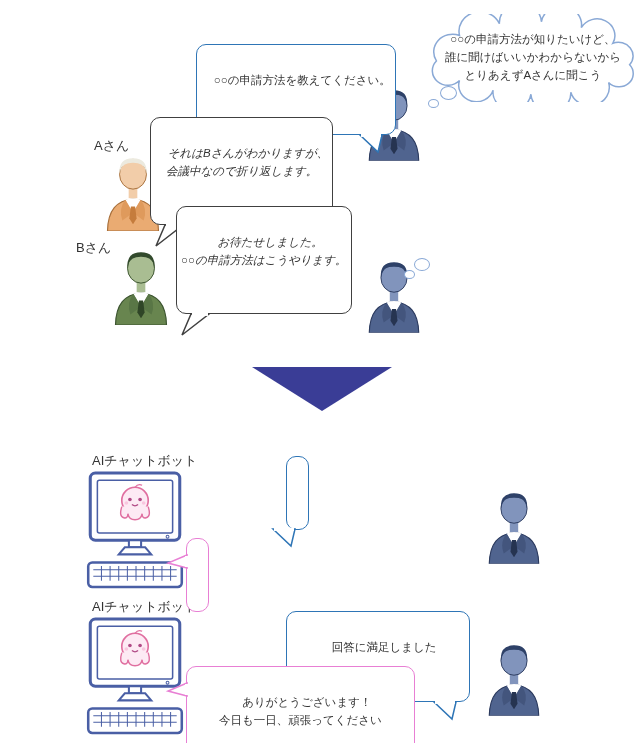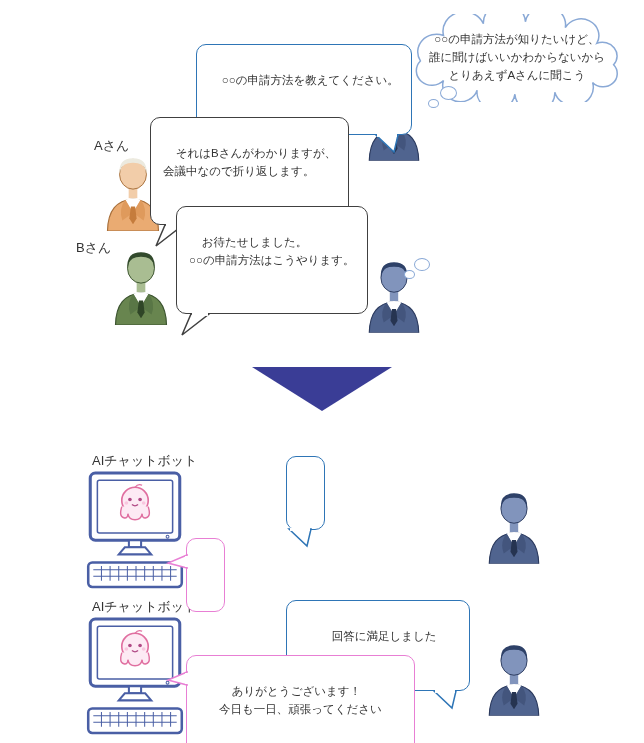--- a/index.html
+++ b/index.html
@@ -2,27 +2,27 @@
 <html style="--bubble-blue: #2e75b6; --bubble-black: #404040; --bubble-pink: #e87fd4; --cloud-blue: #8aa9d6; --arrow-navy: #3a3d96; --computer-blue: #4a5fa5; --octopus-pink: #e06fa0;"><head>
 <meta charset="utf-8">
 <style>
   html,body{margin:0;padding:0;background:#fff;}
   body{font-family:"Liberation Sans","DejaVu Sans",sans-serif;color:#333;}
   .stage{position:relative;width:644px;height:743px;background:#fff;overflow:hidden;}
 
   
   .bubble{
     position:absolute;z-index:4;background:#fff;border:1.5px solid #444;
-    border-radius:10px;padding:10px 12px;font-size:11.5px;line-height:1.5;
-    text-align:left;white-space:pre;
+    border-radius:10px;padding:10px 4px;font-size:11.5px;line-height:1.5;
+    text-align:center;white-space:pre;
   }
   .bubble.blue{border-color:var(--bubble-blue,#2e75b6);}
-  .bubble.black{border-color:var(--bubble-black,#404040);}
+  .bubble.black{border-color:var(--bubble-black,#404040);font-style:italic;}
   .bubble.pink{border-color:var(--bubble-pink,#e87fd4);}
-  .bubble.wide-pad{padding-left:32px;padding-right:32px;}
+  .bubble.wide-pad{padding-left:32px;padding-right:32px;margin-top:11px;}
   .tail{position:absolute;overflow:visible;}
   .tail polygon{fill:#fff;stroke-width:1.5px;}
   .tail line{stroke:#fff;stroke-width:3.5px;}
   .bubble.blue .tail polygon{stroke:var(--bubble-blue,#2e75b6);}
   .bubble.black .tail polygon{stroke:var(--bubble-black,#404040);}
   .bubble.pink .tail polygon{stroke:var(--bubble-pink,#e87fd4);}
   .tail.br{right:12px;bottom:-18.5px;}
   .tail.bl{left:4px;bottom:-23.5px;}
   .tail.r{right:-20.5px;top:9px;}
   .tail.l{left:-20.5px;top:14px;}
@@ -92,21 +92,21 @@
     </symbol>
 
     <symbol id="sym-cloud" viewBox="0 0 200 90" preserveAspectRatio="none">
       <path vector-effect="non-scaling-stroke" d="M8,48 A18,18 0 0 1 30,22 A20,20 0 0 1 68,10 A20,20 0 0 1 108,8 A19,19 0 0 1 146,14 A17,17 0 0 1 176,30 A14,14 0 0 1 192,52 A13,13 0 0 1 172,70 A16,16 0 0 1 136,80 A17,17 0 0 1 98,82 A16,16 0 0 1 62,78 A14,14 0 0 1 30,68 A13,13 0 0 1 8,48 Z" style="fill:#fff;stroke:var(--cloud-blue,#8aa9d6)" stroke-width="1.5"></path>
     </symbol>
   </defs>
 </svg>
 
 <div class="stage">
 
-  <div class="cloud" style="left:412px;top:14px;width:210px;height:88px">
+  <div class="cloud" style="left:428px;top:14px;width:210px;height:88px">
     <svg viewBox="0 0 200 90" preserveAspectRatio="none">
         <use href="#sym-cloud"></use>
       </svg>
     <span class="cloud-text">○○の申請方法が知りたいけど、
 誰に聞けばいいかわからないから
 とりあえずAさんに聞こう</span>
   </div>
   <div class="trail" style="left:440px;top:86px;width:15px;height:12px"></div>
   <div class="trail" style="left:428px;top:99px;width:9px;height:7px"></div>
 

